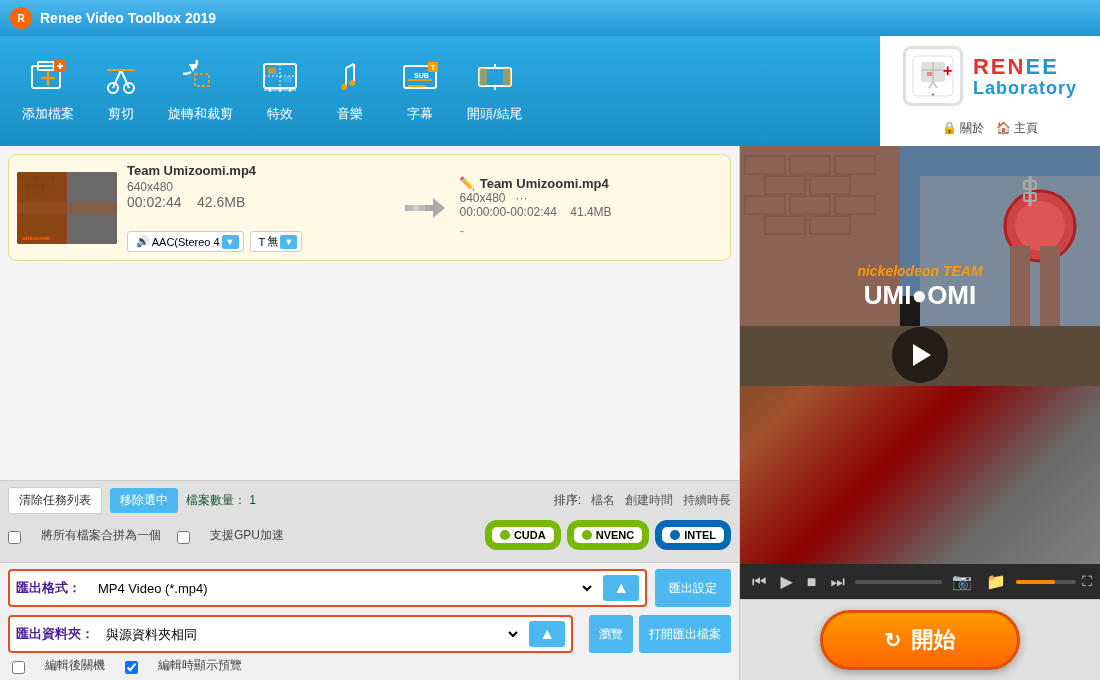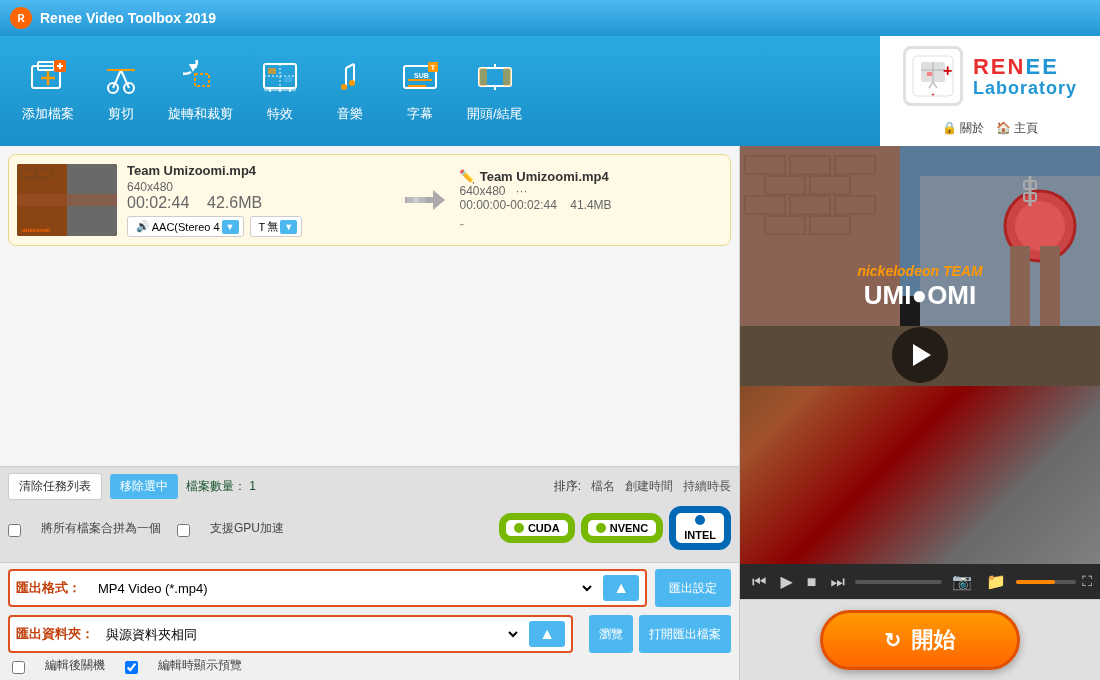--- a/index.html
+++ b/index.html
@@ -162,21 +162,21 @@
       width: 100%; height: 100%;
       background: linear-gradient(135deg, #8B4513 0%, #654321 30%, #D2691E 60%, #8B0000 100%);
       display: flex; align-items: center; justify-content: center;
       position: relative;
     }
     .file-info {
       flex: 1;
     }
     .file-name { font-size: 13px; font-weight: bold; color: #333; margin-bottom: 2px; }
     .file-dim { font-size: 12px; color: #666; }
-    .file-duration { font-size: 16px; color: #666; margin-bottom: 4px; }
+    .file-duration { font-size: 14px; color: #666; margin-bottom: 21px; }
     .file-controls {
       display: flex; gap: 6px; flex-wrap: wrap;
     }
     .file-control-btn {
       background: white;
       border: 1px solid #ccc;
       border-radius: 3px;
       padding: 2px 8px;
       font-size: 11px;
       cursor: pointer;
@@ -269,21 +269,21 @@
       display: flex; align-items: center; gap: 4px;
       border: 7px solid #1d4ed8;
       border-radius: 12px;
       padding: 2px 8px;
       font-size: 11px;
       font-weight: bold;
       background: white;
     }
     .gpu-badge.nvidia { border-color: #76b900; }
     .gpu-badge.nvenc { border-color: #76b900; }
-    .gpu-badge.intel { border-color: #0068b5; flex-direction: column; }
+    .gpu-badge.intel { border-color: #0068b5; }
     .gpu-dot {
       width: 10px; height: 10px;
       border-radius: 50%;
       display: inline-block;
     }
     .dot-nvidia { background: #76b900; }
     .dot-nvenc { background: #76b900; }
     .dot-intel { background: #0068b5; }
 
     
@@ -295,21 +295,21 @@
     .format-row {
       display: flex;
       align-items: center;
       gap: 8px;
       margin-bottom: 6px;
       border: 2px solid #e05020;
       border-radius: 4px;
       padding: 4px 6px;
       background: white;
     }
-    .format-label { font-size: 13px; color: #c2410c; min-width: 70px; font-weight: bold; }
+    .format-label { font-size: 13px; color: #4c1d95; min-width: 70px; font-weight: bold; }
     .format-select {
       flex: 1;
       border: none;
       outline: none;
       font-size: 13px;
       background: white;
       cursor: pointer;
     }
     .format-dropdown {
       background: #4db8f0;

